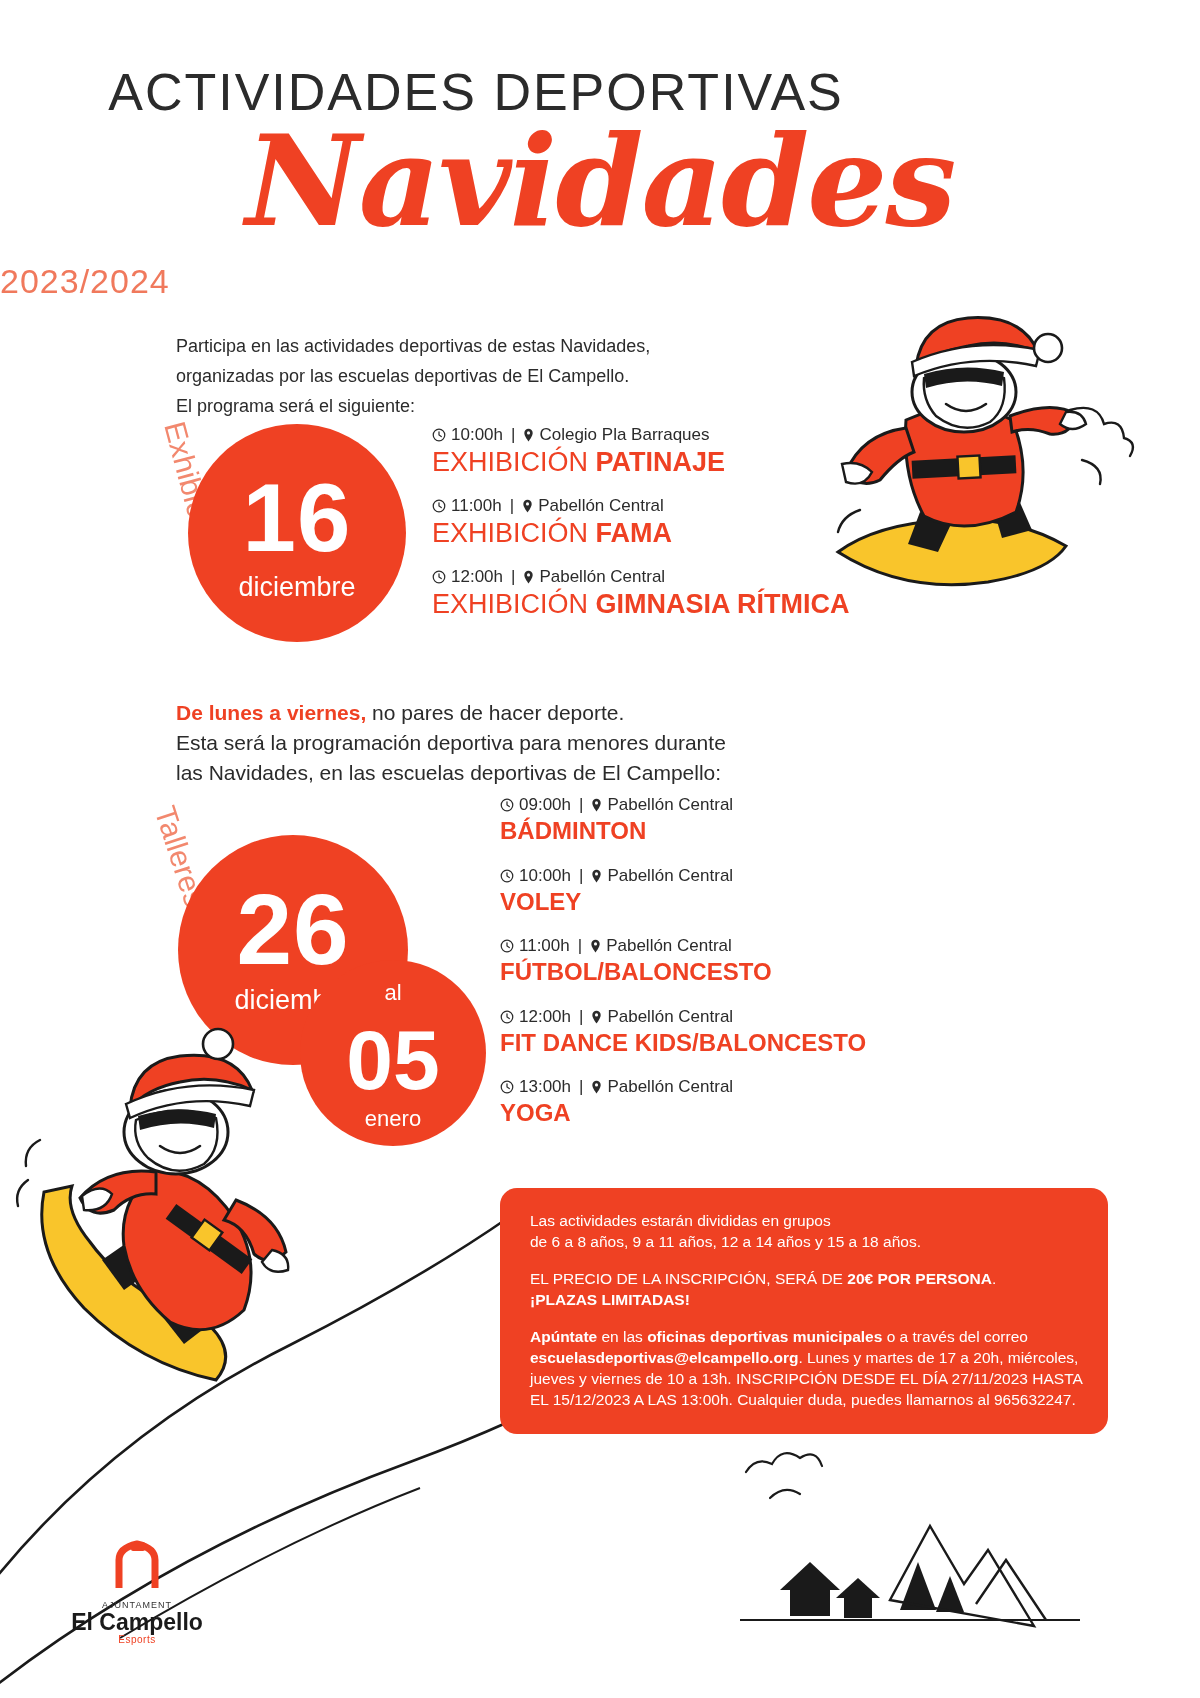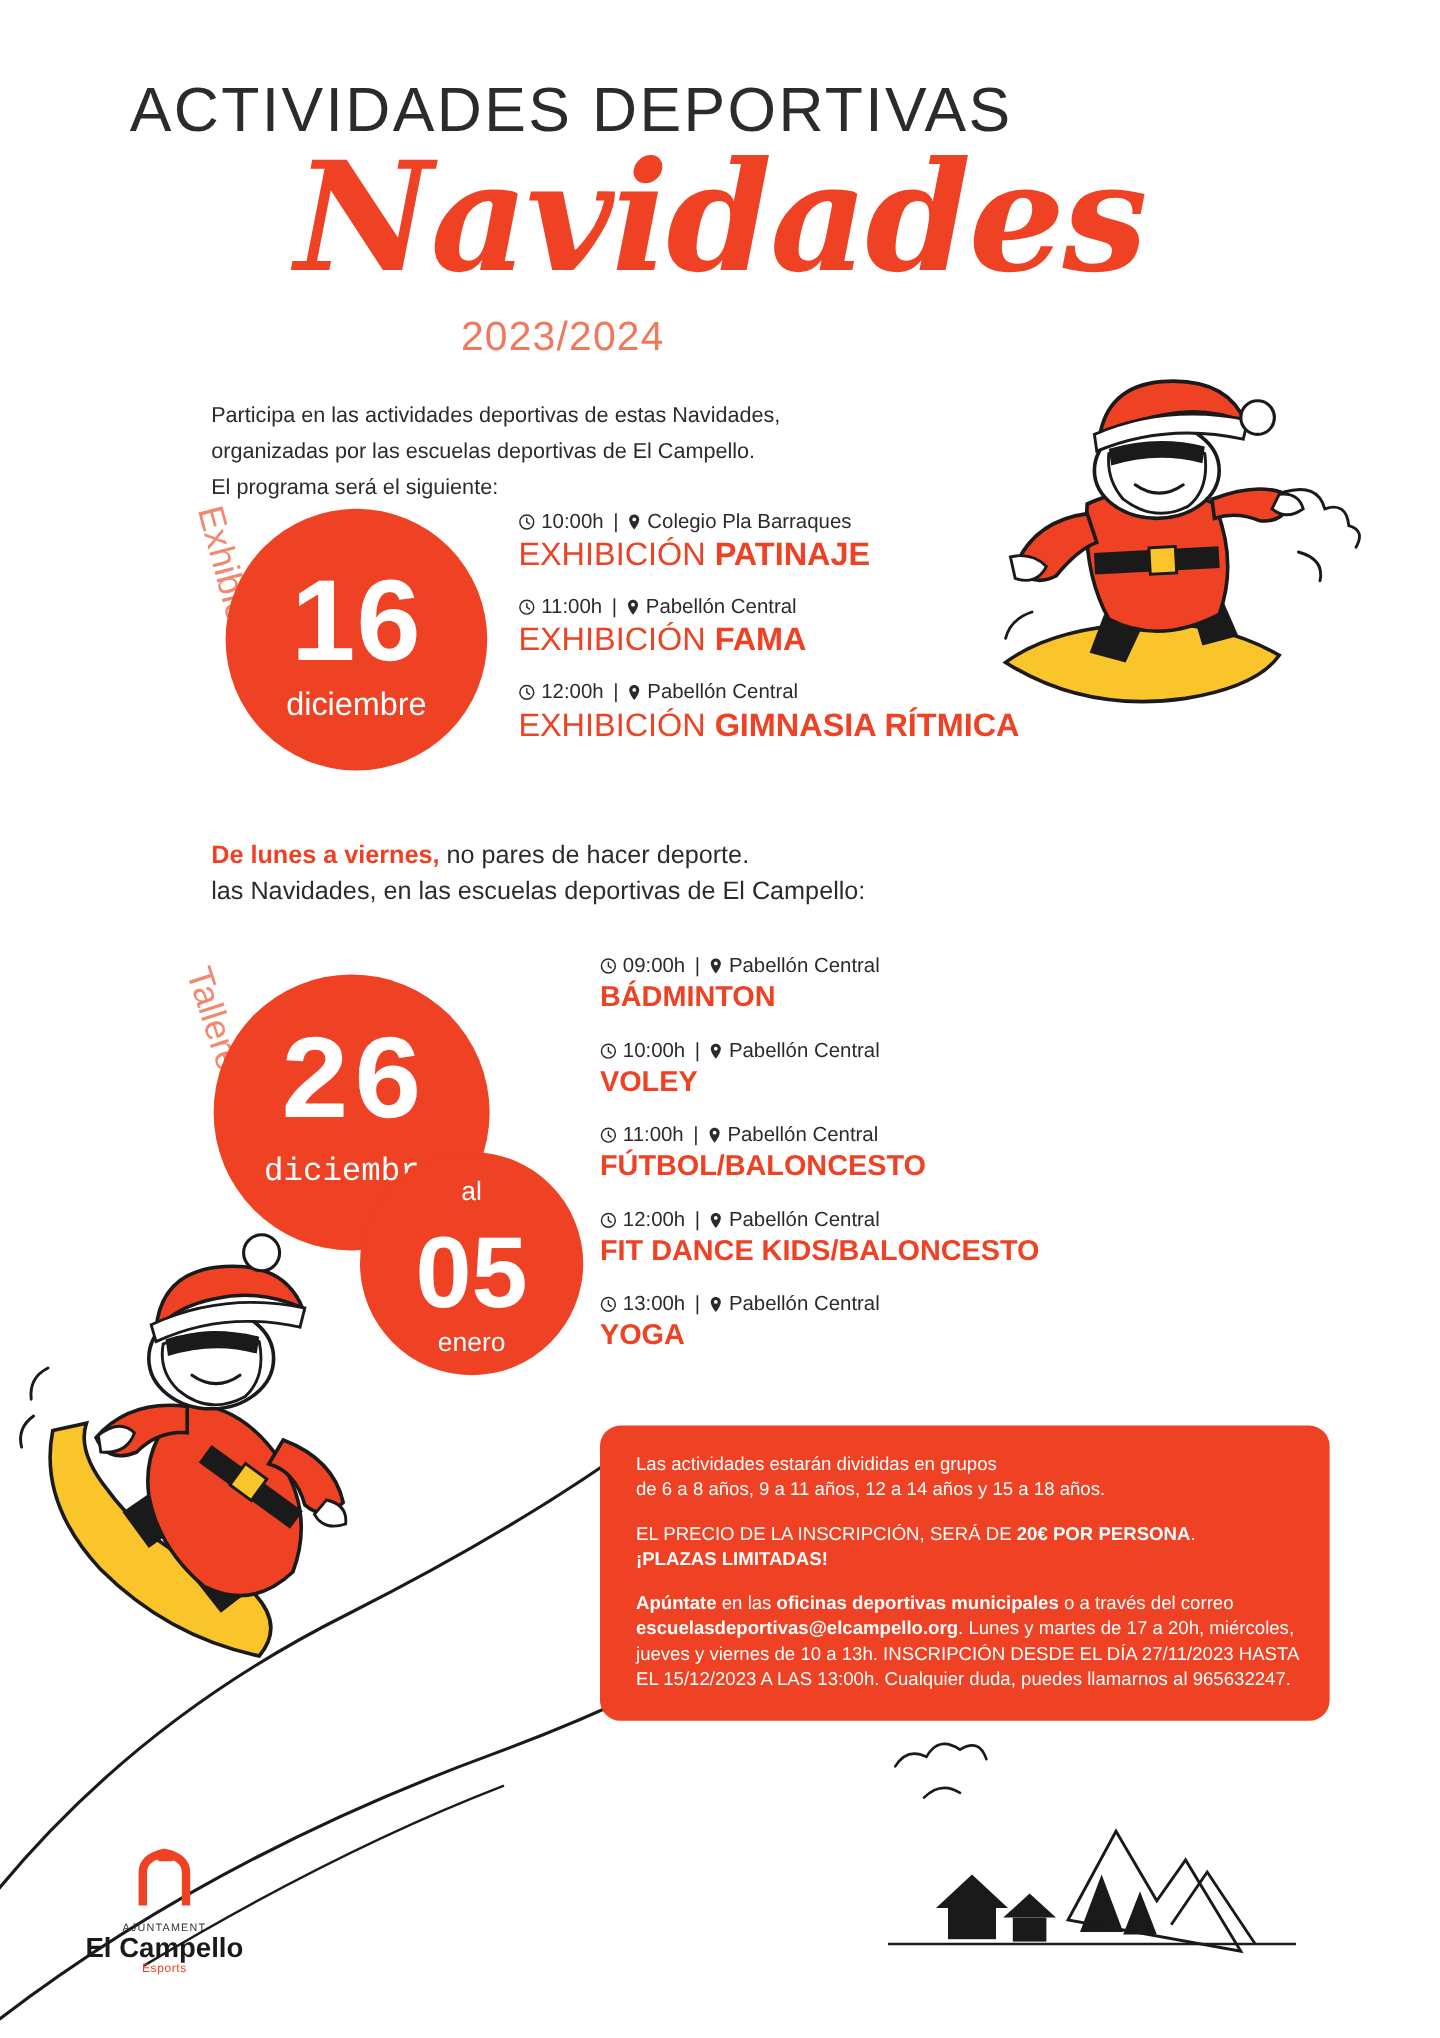--- a/index.html
+++ b/index.html
@@ -46,21 +46,21 @@
     font-size: 126px;
     color: #ef4123;
     letter-spacing: -2px;
     line-height: 1;
   }
   .title-years {
     position: absolute;
     top: 262px;
     left: 0;
     width: 1200px;
-    text-align: center;
+    text-align: left;
     padding-right: 262px;
     box-sizing: border-box;
     font-size: 34px;
     color: #f0795c;
     letter-spacing: 1px;
   }
 
   
   .intro1 {
     position: absolute;
@@ -94,21 +94,21 @@
     top: 424px; left: 188px; width: 218px; height: 218px;
   }
   #circle16 .num {
     font-size: 96px; font-weight: 700; line-height: 1;
     margin-top: 46px; letter-spacing: 1px;
   }
   #circle16 .mon {
     font-size: 27px; margin-top: 6px; font-weight: 400;
   }
   #circle26 {
-    top: 812px; left: 178px; width: 230px; height: 230px; font-family: Liberation Mono, monospace;
+    top: 835px; left: 178px; width: 230px; height: 230px;
   }
   #circle26 .num {
     font-size: 100px; font-weight: 700; line-height: 1;
     margin-top: 44px; letter-spacing: 1px;
   }
   #circle26 .mon {
     font-size: 27px; margin-top: 6px; font-weight: 400;
   }
   #circle05 {
     top: 960px; left: 300px; width: 186px; height: 186px;
@@ -347,20 +347,21 @@
         <span class="strong">GIMNASIA RÍTMICA</span>
       </div>
     </div>
 
   </div>
 
   <div class="intro2">
     <div>
       <b>De lunes a viernes,</b><span> no pares de hacer deporte.</span>
     </div>
+    <div>Esta será la programación deportiva para menores durante</div>
     <div>las Navidades, en las escuelas deportivas de El Campello:</div>
   </div>
 
   <div class="side-label" id="side-tal">Talleres</div>
   <div class="circle" id="circle26">
     <div class="num">26</div>
     <div class="mon">diciembre</div>
   </div>
   <div class="circle" id="circle05">
     <div class="small-al">al</div>

